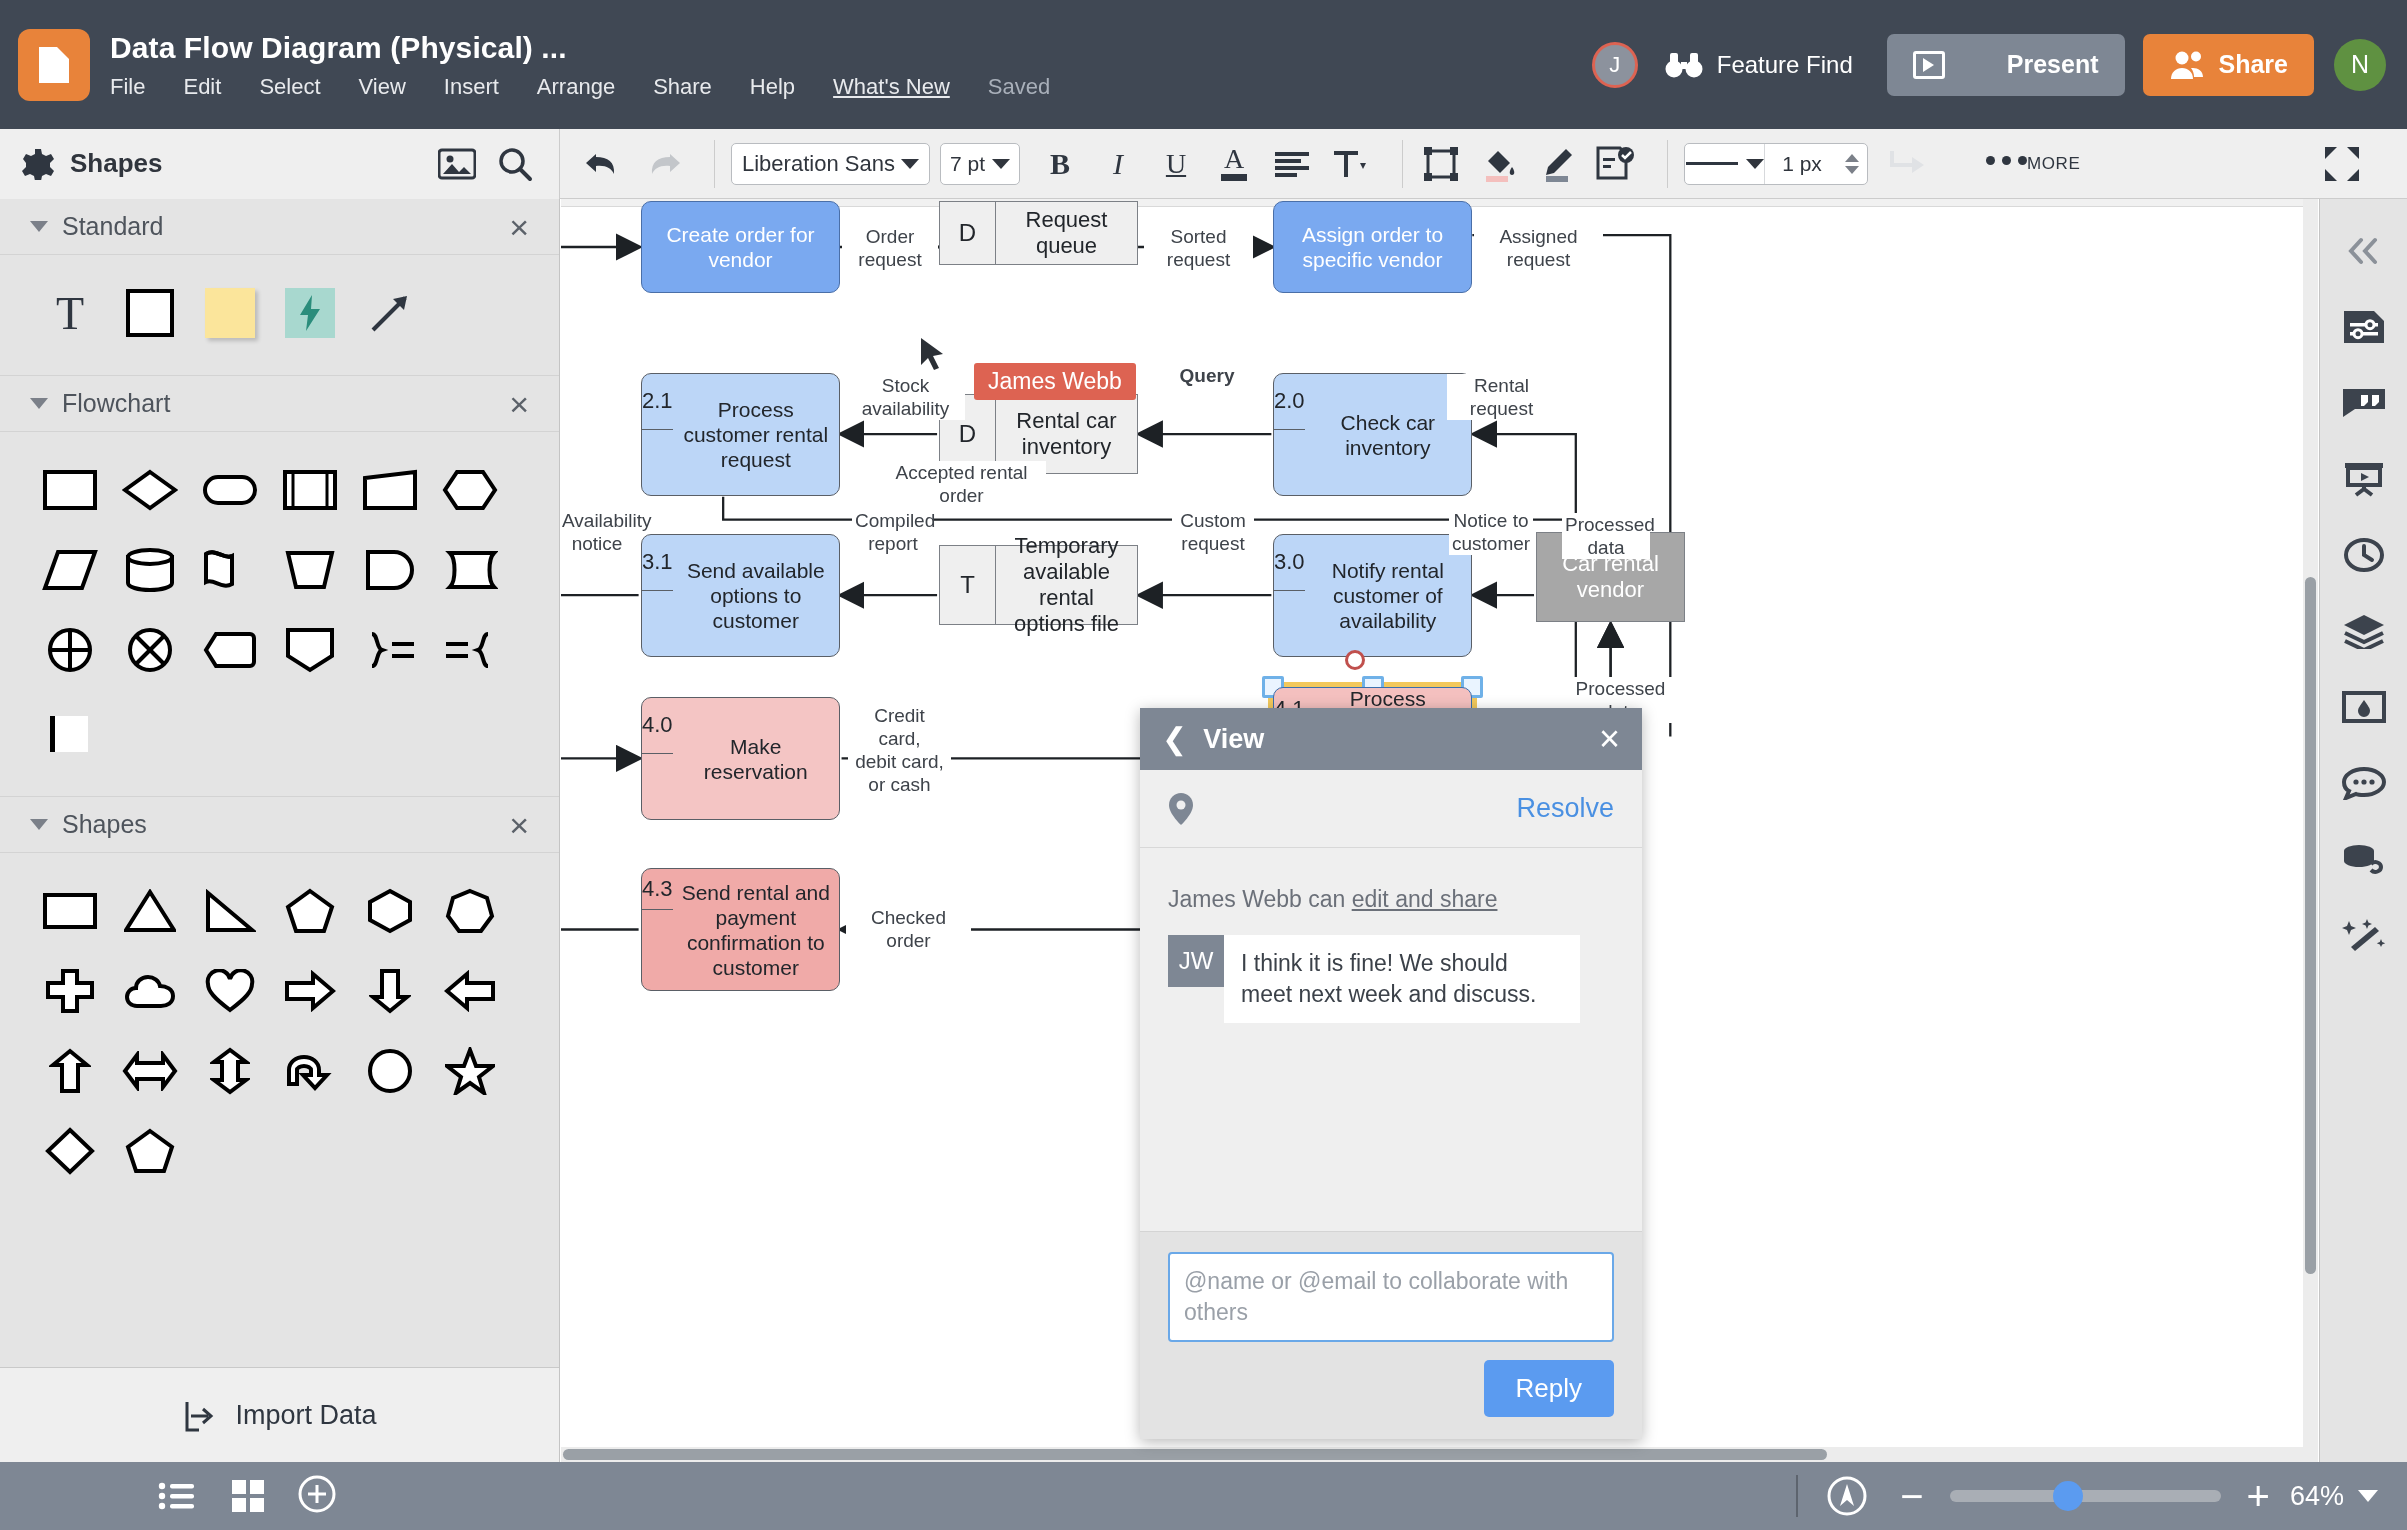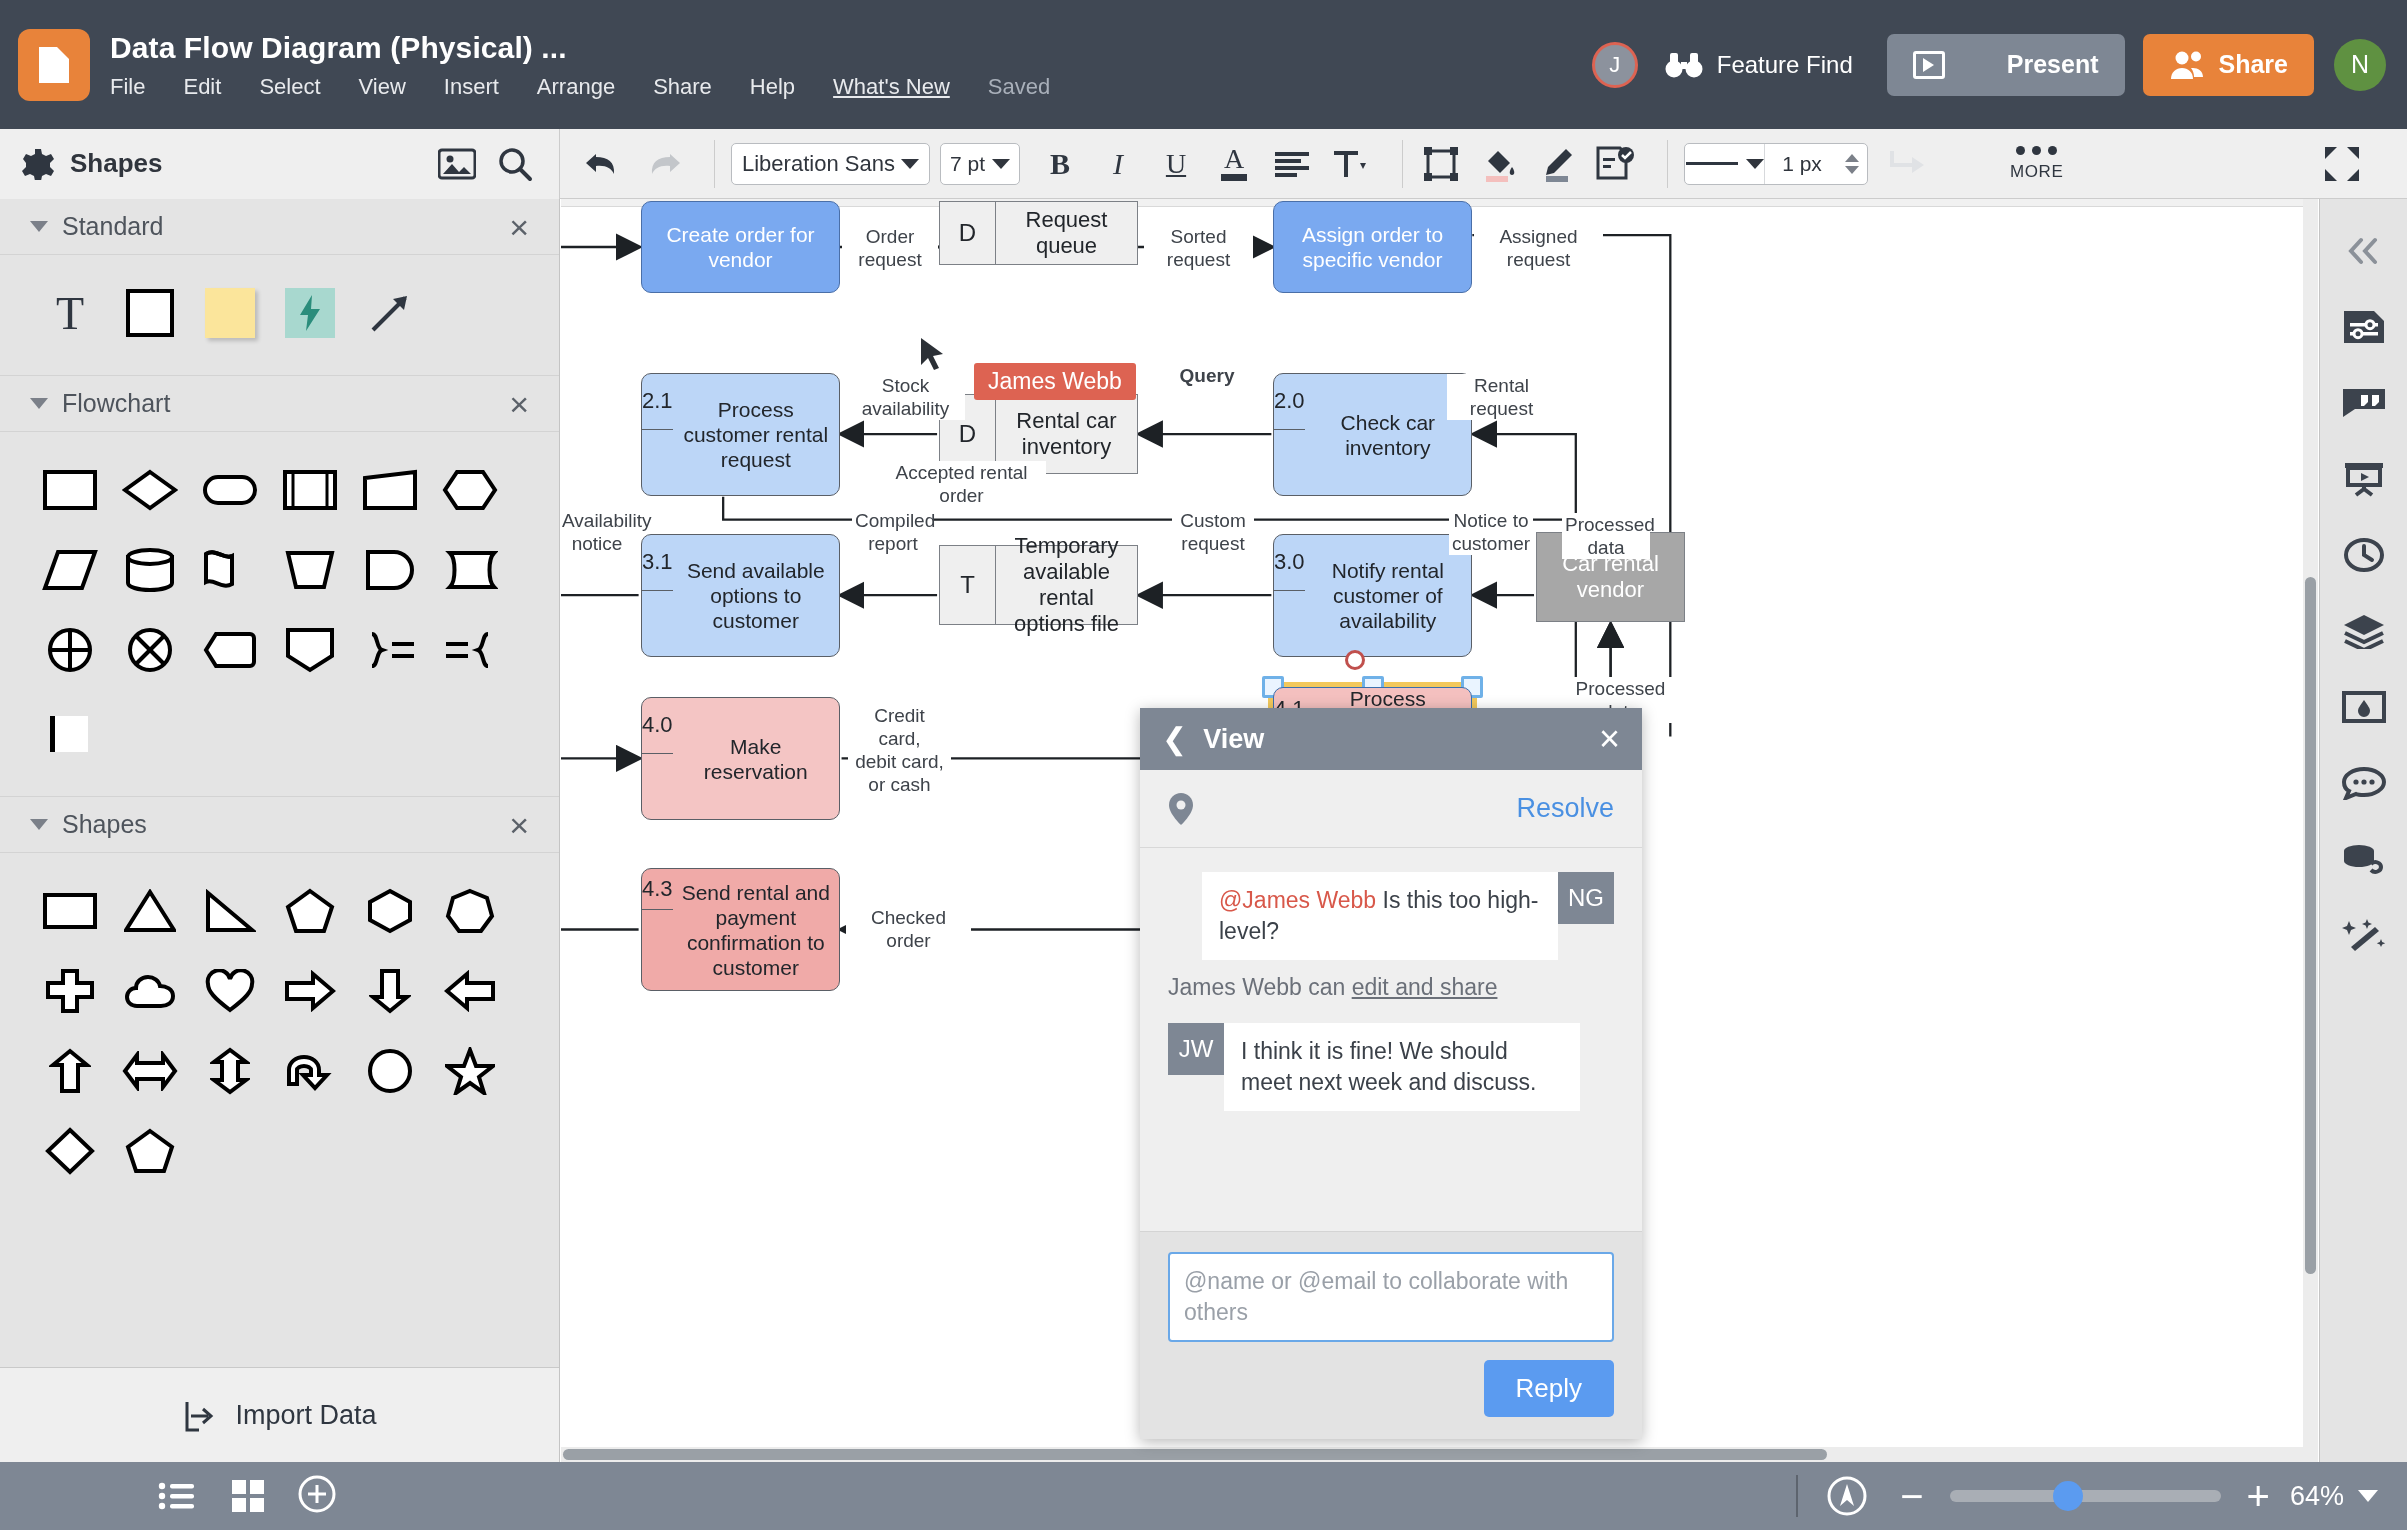--- a/index.html
+++ b/index.html
@@ -112,21 +112,21 @@
   .line-select {
     display: flex; align-items: center; border: 1px solid #b9bcc0; border-radius: 5px;
     height: 42px; background: #fff; margin-right: 16px;
   }
   .line-preview { width: 80px; display: flex; align-items: center; justify-content: center; height: 100%; border-right: 1px solid #d7d9dc; cursor: pointer; }
   .line-dash { width: 52px; height: 3px; background: #2f3640; }
   .line-w { width: 74px; display: flex; align-items: center; justify-content: center; font-size: 21px; color: #30353d; }
   .spin { display: flex; flex-direction: column; margin-left: 6px; margin-right: 8px; cursor: pointer; }
   .sp-up { width:0;height:0;border-left:7px solid transparent;border-right:7px solid transparent;border-bottom:8px solid #7b8089; margin-bottom:4px;}
   .sp-dn { width:0;height:0;border-left:7px solid transparent;border-right:7px solid transparent;border-top:8px solid #7b8089;}
-  .more-btn { display: flex; flex-direction: column; align-items: center; cursor: pointer; margin-left: 68px; }
+  .more-btn { display: flex; flex-direction: row; align-items: center; cursor: pointer; margin-left: 44px; }
   .more-dots { display: flex; gap: 7px; margin-bottom: 7px; }
   .more-dots i { width: 9px; height: 9px; background: #2f3640; border-radius: 50%; display: block; }
   .more-label { font-size: 17px; color: #2f3640; letter-spacing: 0.6px; }
   .tb-right { margin-left: auto; display: flex; align-items: center; padding-right: 30px; }
 
   
   .leftpanel {
     position: absolute; top: 199px; left: 0; width: 560px; height: 1264px;
     background: #e4e4e4; border-right: 1px solid #c4c4c4;
     overflow: hidden;
@@ -944,26 +944,20 @@
       <span class="pop-close">×</span>
     </div>
     <div class="popup-sub">
       <svg class="pin-ico" viewBox="0 0 26 34">
         <path d="M13 1C6.4 1 1 6.4 1 13c0 9 12 20 12 20s12-11 12-20c0-6.6-5.4-12-12-12z" fill="#7e8794"></path>
         <circle cx="13" cy="13" r="4.5" fill="#efefef"></circle>
       </svg>
       <span class="resolve-lnk">Resolve</span>
     </div>
     <div class="popup-body">
-      <div class="msg-row right">
-        <div class="msg-bubble">
-          <span class="mention">@James Webb</span><span> Is this too high-level?</span>
-        </div>
-        <div class="msg-av">NG</div>
-      </div>
       <div class="perm-line">
         <span>James Webb can </span><a>edit and share</a>
       </div>
       <div class="msg-row">
         <div class="msg-av">JW</div>
         <div class="msg-bubble">I think it is fine! We should meet next week and discuss.</div>
       </div>
     </div>
     <div class="popup-foot">
       <div class="reply-input">@name or @email to collaborate with others</div>

